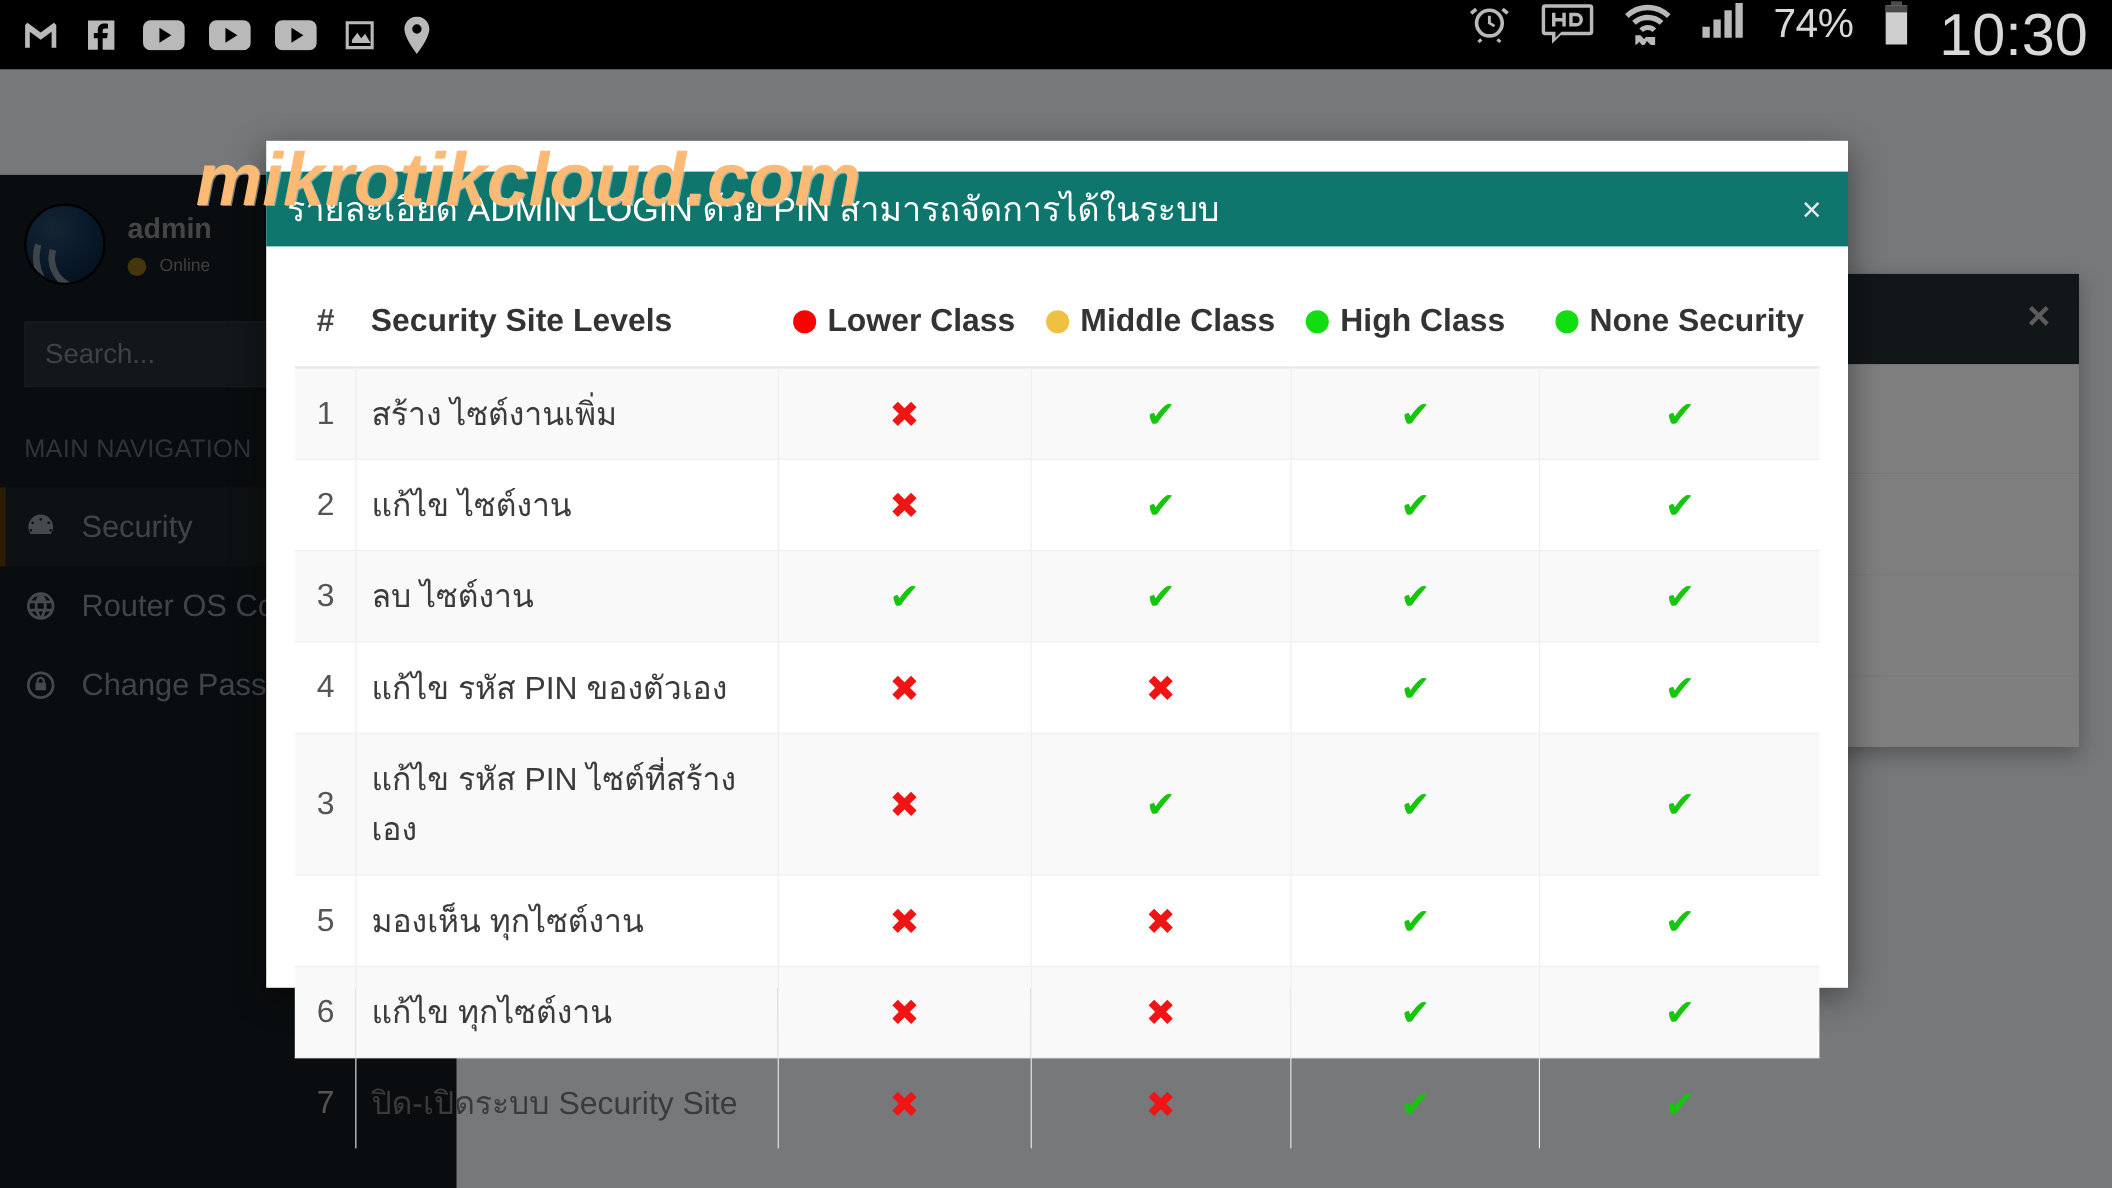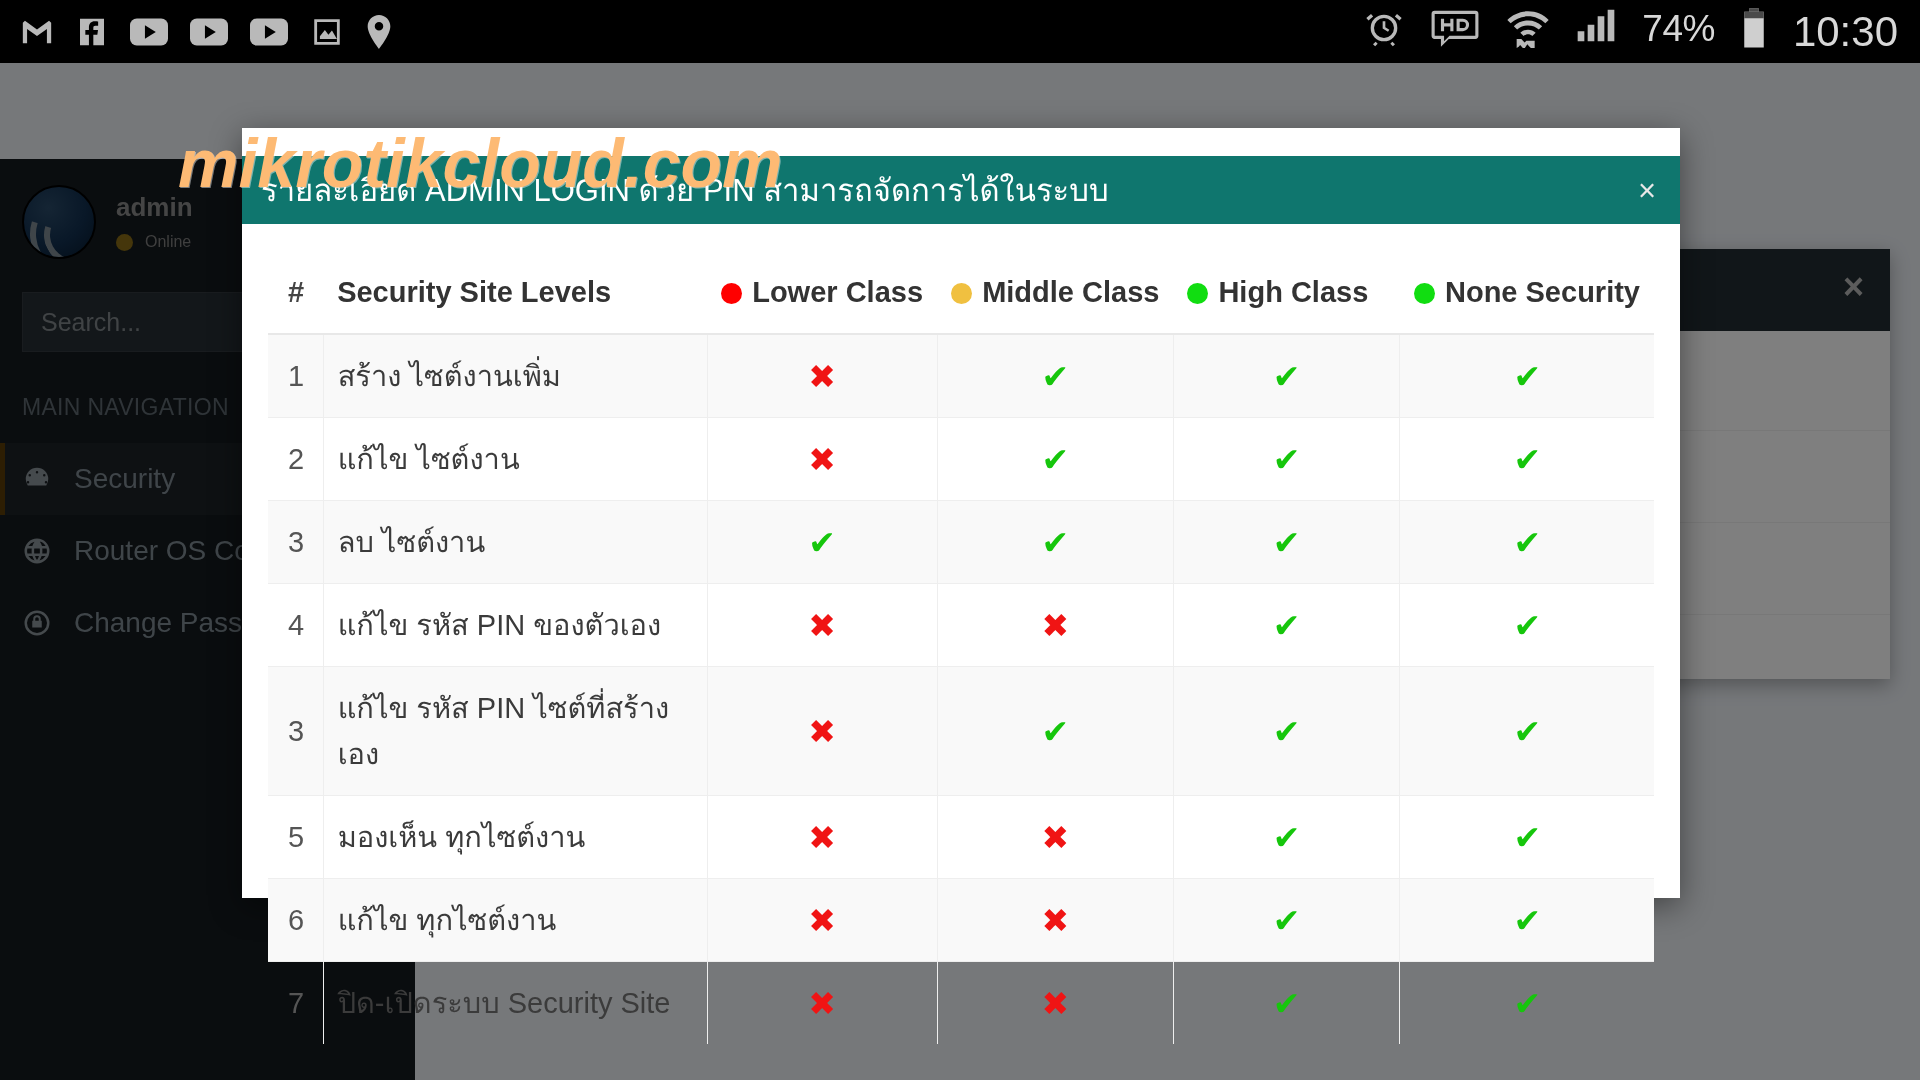--- a/index.html
+++ b/index.html
@@ -20,21 +20,21 @@
     z-index: 100;
   }
   .sb-left { display: flex; align-items: center; gap: 22px; padding-left: 20px; }
   .sb-right { margin-left: auto; display: flex; gap: 26px; padding-right: 22px; }
   .sb-ico { fill: #b9b9b9; display: block; }
   .sb-batt-pct {
     color: #d8d8d8; font-size: 37px; letter-spacing: -0.5px;
     font-family: "Liberation Sans", sans-serif;
   }
   .sb-clock {
-    color: #d8d8d8; font-size: 42px; letter-spacing: 0px;
+    color: #d8d8d8; font-size: 54px; letter-spacing: 0px;
     font-family: "Liberation Sans", sans-serif;
   }
 
   
   .app { position: absolute; top: 63px; left: 0; width: 1920px; height: 1017px; background: #ecf0f5; }
 
   .topbar {
     position: absolute; top: 0; left: 0; width: 1920px; height: 96px;
     background: #5a3c06;
   }

